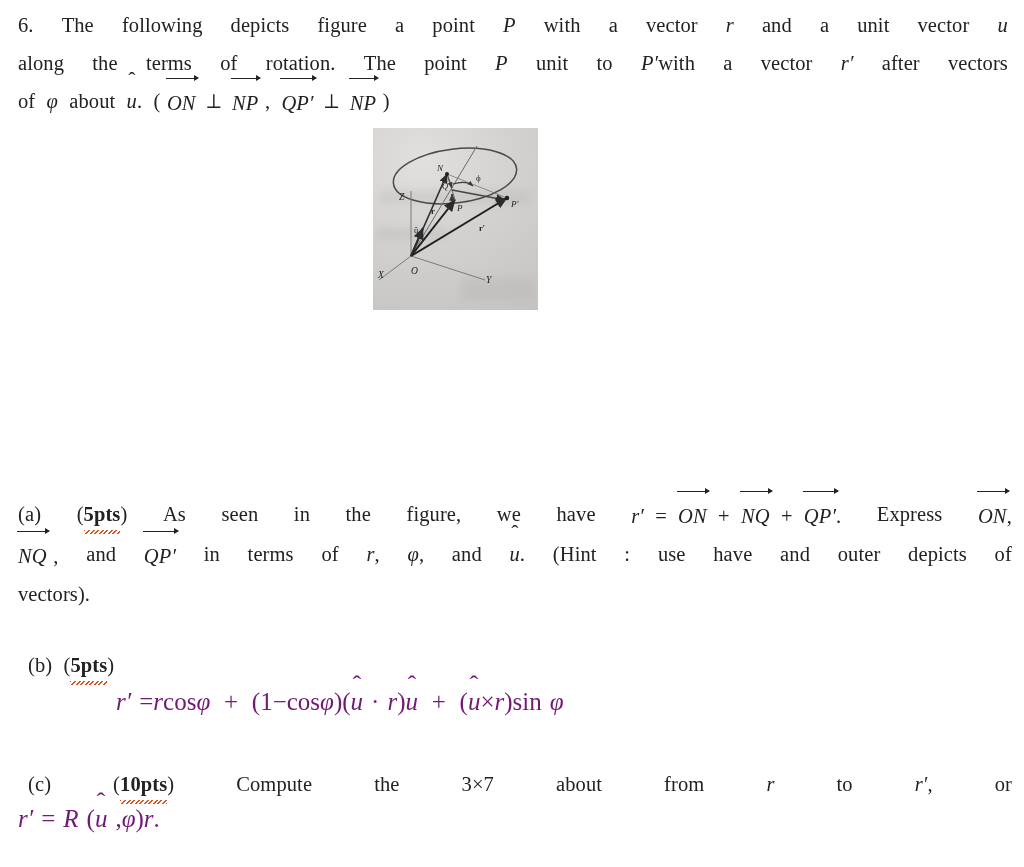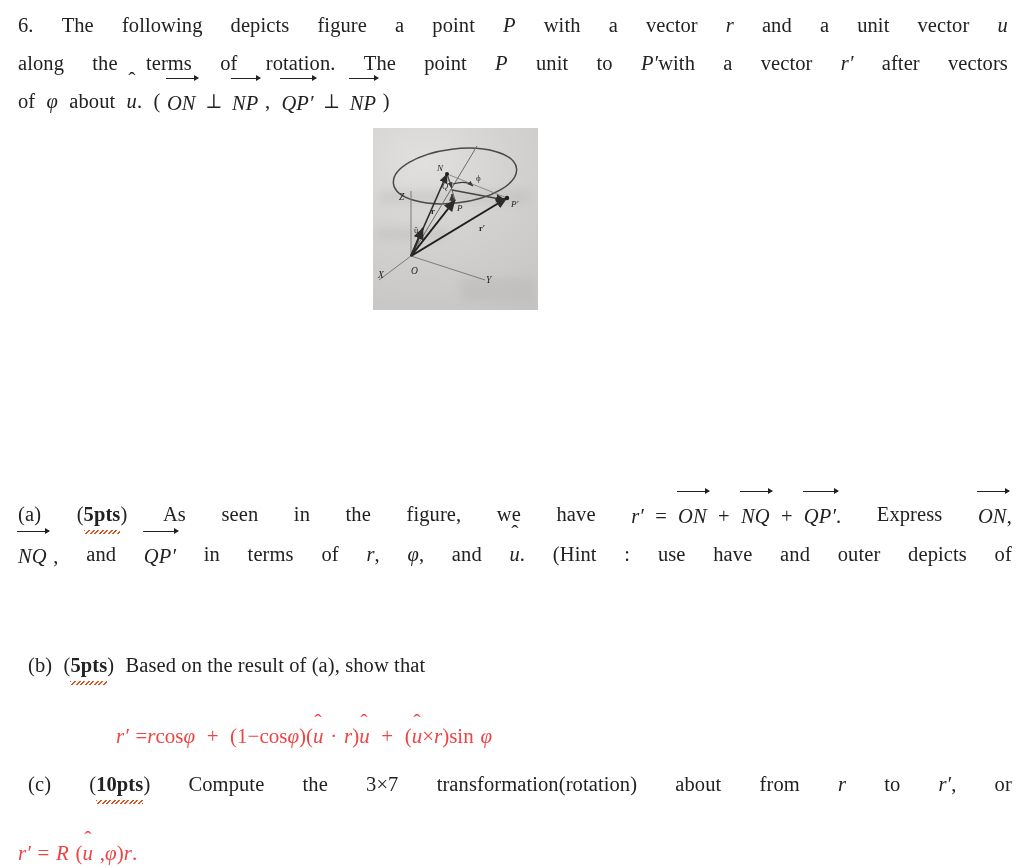--- a/index.html
+++ b/index.html
@@ -102,24 +102,23 @@
     height: 4px;
     background-image:
       repeating-linear-gradient(135deg,
         #d9531e 0px, #d9531e 1.4px,
         rgba(0,0,0,0) 1.4px, rgba(0,0,0,0) 3.2px);
   }
 
   
   .display-eq {
     position: absolute;
-    font-size: 21px;
+    font-size: 25px;
     white-space: nowrap;
-    color: #ef4444;
-    margin-top: 36px;
+    color: #701a75;
   }
 
   
   .figure-box {
     position: absolute;
     left: 373px;
     top: 128px;
     width: 165px;
     height: 182px;
     background: #cfcdcb;
@@ -314,44 +313,45 @@
       <span>(Hint</span>
       <span>:</span>
       <span>use</span>
       <span>have</span>
       <span>and</span>
       <span>outer</span>
       <span>depicts</span>
       <span>of</span>
     </div>
 
+    <div class="just-line last">
+      <span>vectors).</span>
+    </div>
   </div>
 
   <div class="para" style="left:28px; top:646px; width:984px;">
     <div class="just-line last">
       <span>(b)</span>
         <span class="spw"></span>
       <span>(<span class="squiggle">5pts</span>)</span>
         <span class="spw"></span>
-      <span>Based on the result of (a), show that</span>
     </div>
   </div>
 
   <div class="display-eq" style="left:116px; top:688px;">
     <span class="mi">r</span><span class="prime">′</span><span class="sp"></span><span>=</span><span class="mi">r</span><span>cos</span><span class="mi">φ</span><span class="spw"></span><span>+</span><span class="spw"></span><span>(</span><span>1</span><span>−</span><span>cos</span><span class="mi">φ</span><span>)</span><span>(</span><span class="hatw">u</span><span class="sp"></span><span>·</span><span class="sp"></span><span class="mi">r</span><span>)</span><span class="hatw">u</span><span class="spw"></span><span>+</span><span class="spw"></span><span>(</span><span class="hatw">u</span><span>×</span><span class="mi">r</span><span>)</span><span>sin</span><span class="sp"></span><span class="mi">φ</span>
   </div>
 
   <div class="para" style="left:28px; top:765px; width:984px;">
     <div class="just-line">
       <span>(c)</span>
       <span>(<span class="squiggle">10pts</span>)</span>
       <span>Compute</span>
       <span>the</span>
       <span>3×7</span>
-      <span>transformation(rotation)</span>
       <span>about</span>
       <span>from</span>
       <span class="mi">r</span>
       <span>to</span>
       <span><span class="mi">r</span><span class="prime">′</span><span>,</span></span>
       <span>or</span>
     </div>
   </div>
 
   <div class="display-eq" style="left:18px; top:805px;">

